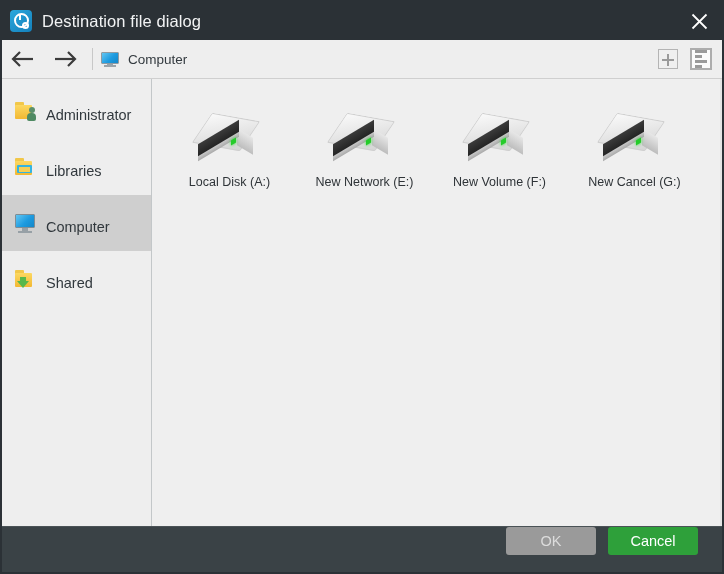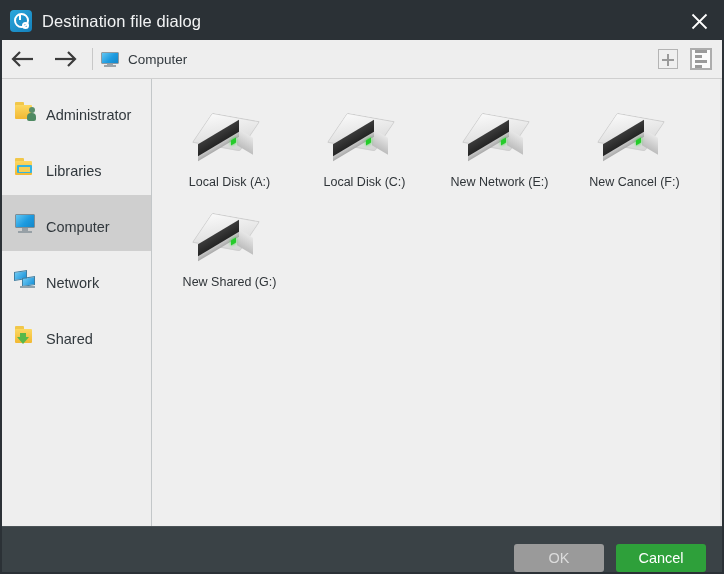--- a/index.html
+++ b/index.html
@@ -170,22 +170,22 @@
   }
   .drive .led{
     position:absolute;left:40px;top:26px;width:5px;height:5px;
     background:#25cc2a;box-shadow:0 0 3px #2bdc30;
     transform:skewY(-31deg);
   }
 
   
   .footer{
     height:46px;flex:0 0 46px;background:#3a4246;
-    display:flex;align-items:flex-end;justify-content:flex-end;
-    gap:12px;padding-right:16px;box-sizing:border-box;
+    display:flex;align-items:flex-start;justify-content:flex-end;
+    gap:12px;padding-right:24px;box-sizing:border-box;
     border-top:1px solid #4a5256;
   }
   .btn{
     min-width:90px;height:28px;border:none;border-radius:3px;
     font-family:"Liberation Sans","DejaVu Sans",sans-serif;
     font-size:14.5px;color:#ffffff;cursor:default;
     display:flex;align-items:center;justify-content:center;
   }
   .btn-ok{background:#9a9a9a;color:#dcdcdc;}
   .btn-cancel{background:#2ea03a;}
@@ -278,28 +278,20 @@
 
       <div class="side-item active">
         <span class="side-ico">
           <span class="cmp-scr"></span>
             <span class="cmp-stand"></span>
             <span class="cmp-base"></span>
         </span>
         <span class="side-label">Computer</span>
       </div>
 
-      <div class="side-item">
-        <span class="side-ico">
-          <span class="net-scr1"></span>
-            <span class="net-scr2"></span>
-            <span class="net-base"></span>
-        </span>
-        <span class="side-label">Network</span>
-      </div>
 
       <div class="side-item">
         <span class="side-ico">
           <span class="f-tab"></span>
             <span class="f-body"></span>
           <span class="shared-stem"></span>
             <span class="shared-arrow"></span>
         </span>
         <span class="side-label">Shared</span>
       </div>
@@ -313,62 +305,52 @@
           <span class="drive">
             <span class="top"></span>
               <span class="side"></span>
               <span class="front"></span>
             <span class="bezel"></span>
               <span class="led"></span>
           </span>
           <span class="file-label">Local Disk (A:)</span>
         </div>
 
-        <div class="file-cell">
-          <span class="drive">
-            <span class="top"></span>
-              <span class="side"></span>
-              <span class="front"></span>
-            <span class="bezel"></span>
-              <span class="led"></span>
-          </span>
-          <span class="file-label">Local Disk (C:)</span>
-        </div>
 
         <div class="file-cell">
           <span class="drive">
             <span class="top"></span>
               <span class="side"></span>
               <span class="front"></span>
             <span class="bezel"></span>
               <span class="led"></span>
           </span>
           <span class="file-label">New Network (E:)</span>
         </div>
 
         <div class="file-cell">
           <span class="drive">
             <span class="top"></span>
               <span class="side"></span>
               <span class="front"></span>
             <span class="bezel"></span>
               <span class="led"></span>
           </span>
-          <span class="file-label">New Cancel (F:)</span>
+          <span class="file-label">New Volume (F:)</span>
         </div>
 
         <div class="file-cell">
           <span class="drive">
             <span class="top"></span>
               <span class="side"></span>
               <span class="front"></span>
             <span class="bezel"></span>
               <span class="led"></span>
           </span>
-          <span class="file-label">New Shared (G:)</span>
+          <span class="file-label">New Cancel (G:)</span>
         </div>
 
       </div>
       <div class="scroll-edge"></div>
     </div>
 
   </div>
 
   <div class="footer">
     <div class="btn btn-ok">OK</div>

